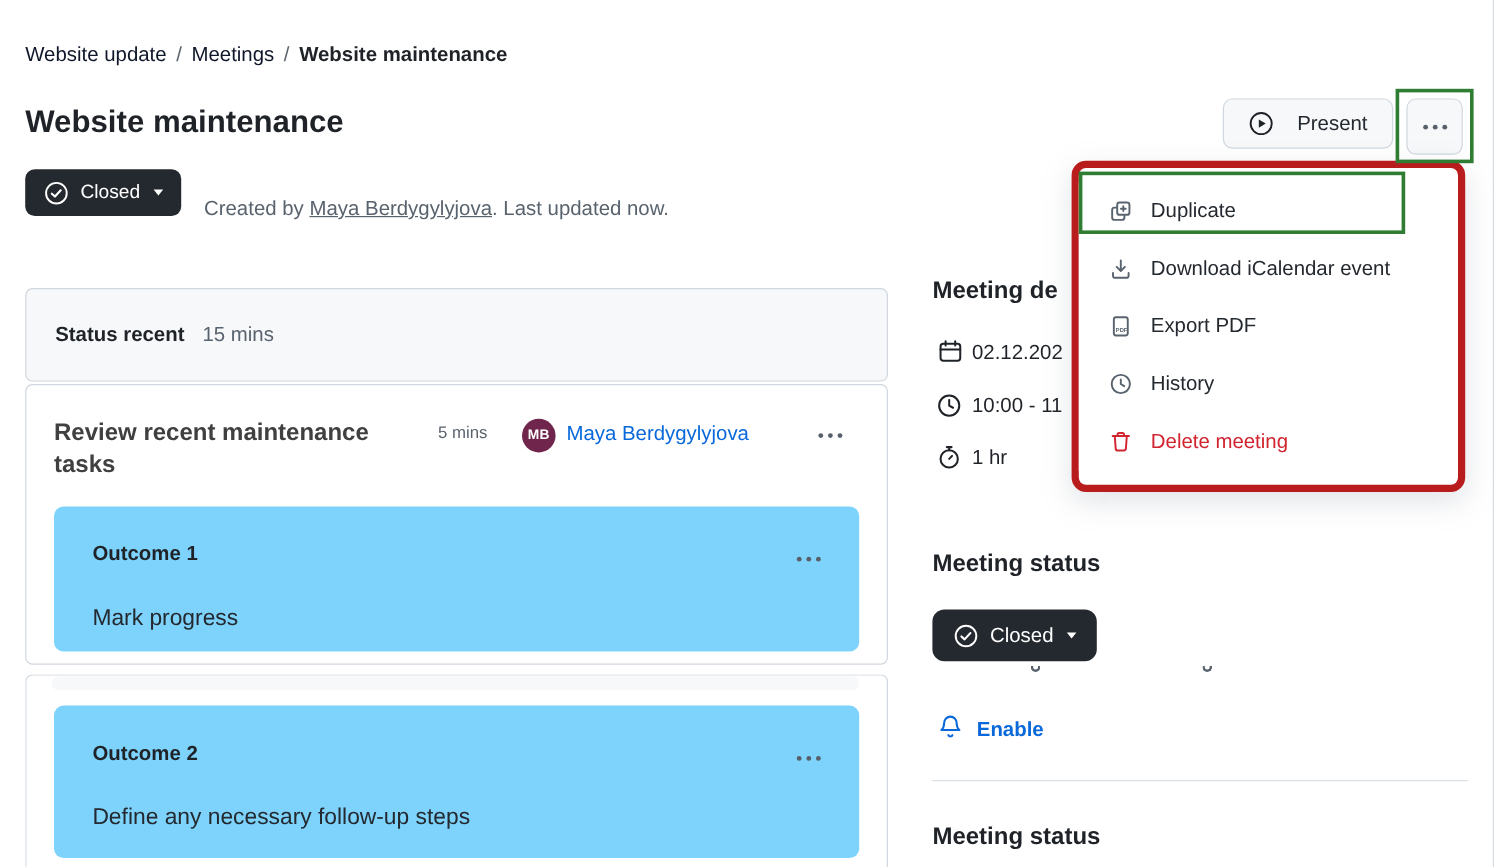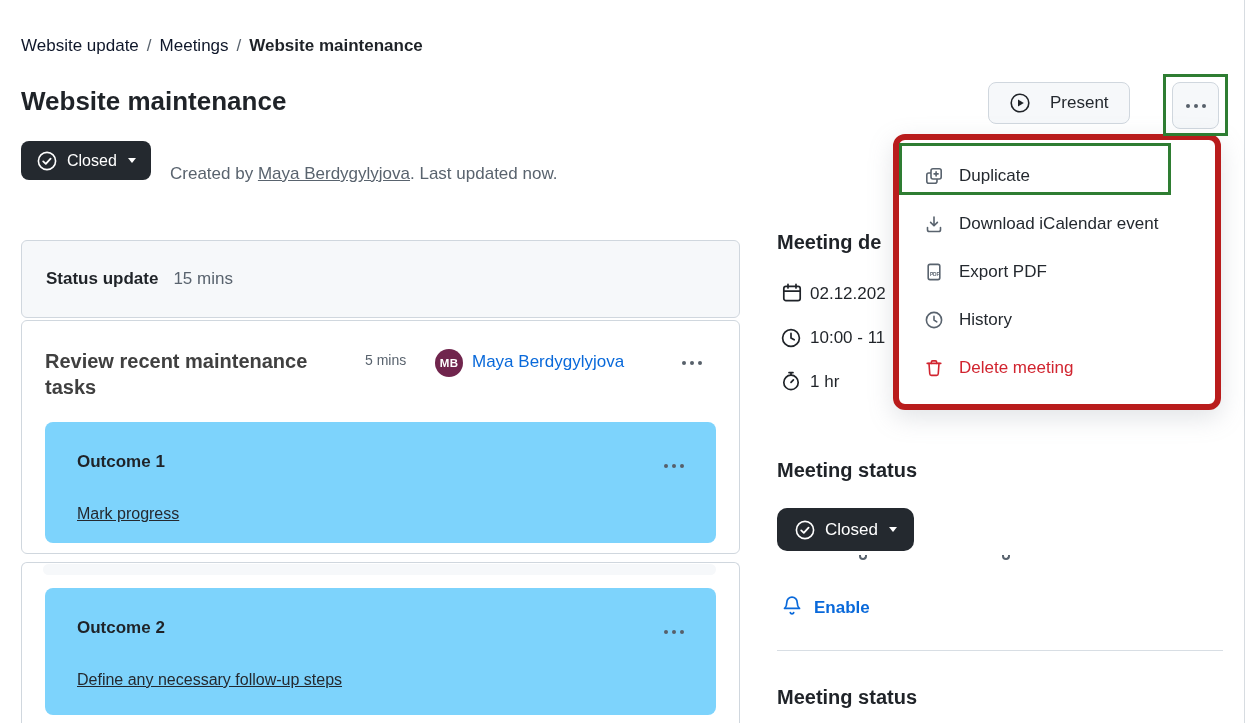--- a/index.html
+++ b/index.html
@@ -12,21 +12,21 @@
   .breadcrumb { left:21px; top:36px; font-size:17px; display:flex; gap:8px; align-items:center; }
   .crumb-link { color:#0f172a; cursor:pointer; text-decoration:none; }
   .crumb-sep { color:#59636e; }
   .crumb-current { color:#1f2328; font-weight:700; }
 
   
   .page-title { left:21px; top:86px; font-size:26px; font-weight:700; color:#1f2328; }
   .btn-light { display:flex; align-items:center; justify-content:center; gap:10px;
     background:#f6f8fa; border:1px solid #d0d7de; border-radius:8px; color:#24292f;
     font-size:17px; cursor:pointer; }
-  .present-btn { left:988px; top:82px; height:42px; padding:16px 20px;gap:19px; }
+  .present-btn { left:1019px; top:82px; height:42px; padding:16px 20px;gap:19px; }
   .kebab-btn { left:1172px; top:82px; width:47px; height:47px; }
   .dots { display:inline-flex; gap:4px; align-items:center; }
   .dots i { width:4px; height:4px; border-radius:50%; background:#57606a; display:block; }
   .annotation { border:3px solid #2e7d32; background:transparent; z-index:9; pointer-events:none; }
   .annotation-kebab { left:1163px; top:74px; width:65px; height:62px; }
   .annotation-duplicate { left:899px; top:143px; width:272px; height:52px; }
 
   
   .btn-dark { display:flex; align-items:center; gap:9px; background:#24292f; color:#fff;
     border:none; border-radius:8px; cursor:pointer; }
@@ -55,21 +55,21 @@
     color:#fff; font-size:11.5px; font-weight:700; display:flex; align-items:center; justify-content:center;
     letter-spacing:.3px; cursor:pointer; }
   .assignee { left:472px; top:352px; font-size:17px; color:#0969da; cursor:pointer; }
   .kebab-sm { display:flex; align-items:center; justify-content:center; width:44px; height:28px;
     background:transparent; border:none; cursor:pointer; }
 
   .outcome-card { width:671px; background:#7dd3fc; border-radius:8px; }
   .outcome-1 { left:45px; top:422px; height:121px; }
   .outcome-2 { left:45px; top:588px; height:127px; }
   .outcome-title { position:absolute; left:32px; top:30px; font-size:17px; font-weight:700; color:#1f2328; }
-  .outcome-note { position:absolute; left:32px; top:83px; font-size:16px; color:#24292f;text-decoration:underline; }
+  .outcome-note { position:absolute; left:32px; top:83px; font-size:19px; color:#24292f; }
   .outcome-kebab { position:absolute; right:20px; top:30px; }
   .sliver { left:43px; top:564px; width:673px; height:11px; background:#f6f8fa; border-radius:8px; }
 
   
   .panel-heading { font-size:20px; font-weight:700; color:#1f2328; }
   .detail-row-text { font-size:17px; color:#1f2328; }
   .divider { left:777px; top:650px; width:446px; height:1px; background:#d8dee4; }
   .enable-link { left:814px; top:598px; font-size:17px; font-weight:700; color:#0969da; cursor:pointer; }
   .descender { width:8px; height:5px; border:2px solid #59636e; border-top:none;
     border-radius:0 0 7px 7px; }
@@ -127,21 +127,21 @@
     </span>
     <span>Closed</span>
     <span class="caret"></span>
   </button>
 
   <div class="abs byline">
     <span>Created by </span><a>Maya Berdygylyjova</a><span>. Last updated now.</span>
   </div>
 
   <div class="abs section-header">
-    <span class="section-title">Status update</span>
+    <span class="section-title">Status recent</span>
     <span class="section-duration">15 mins</span>
   </div>
 
   <div class="abs agenda-card"></div>
   <div class="abs item-title">Review recent maintenance tasks</div>
   <span class="abs item-duration">5 mins</span>
   <span class="abs avatar">MB</span>
   <a class="abs assignee">Maya Berdygylyjova</a>
   <button class="abs kebab-sm" style="left:670px; top:349px;">
     <span class="dots">

